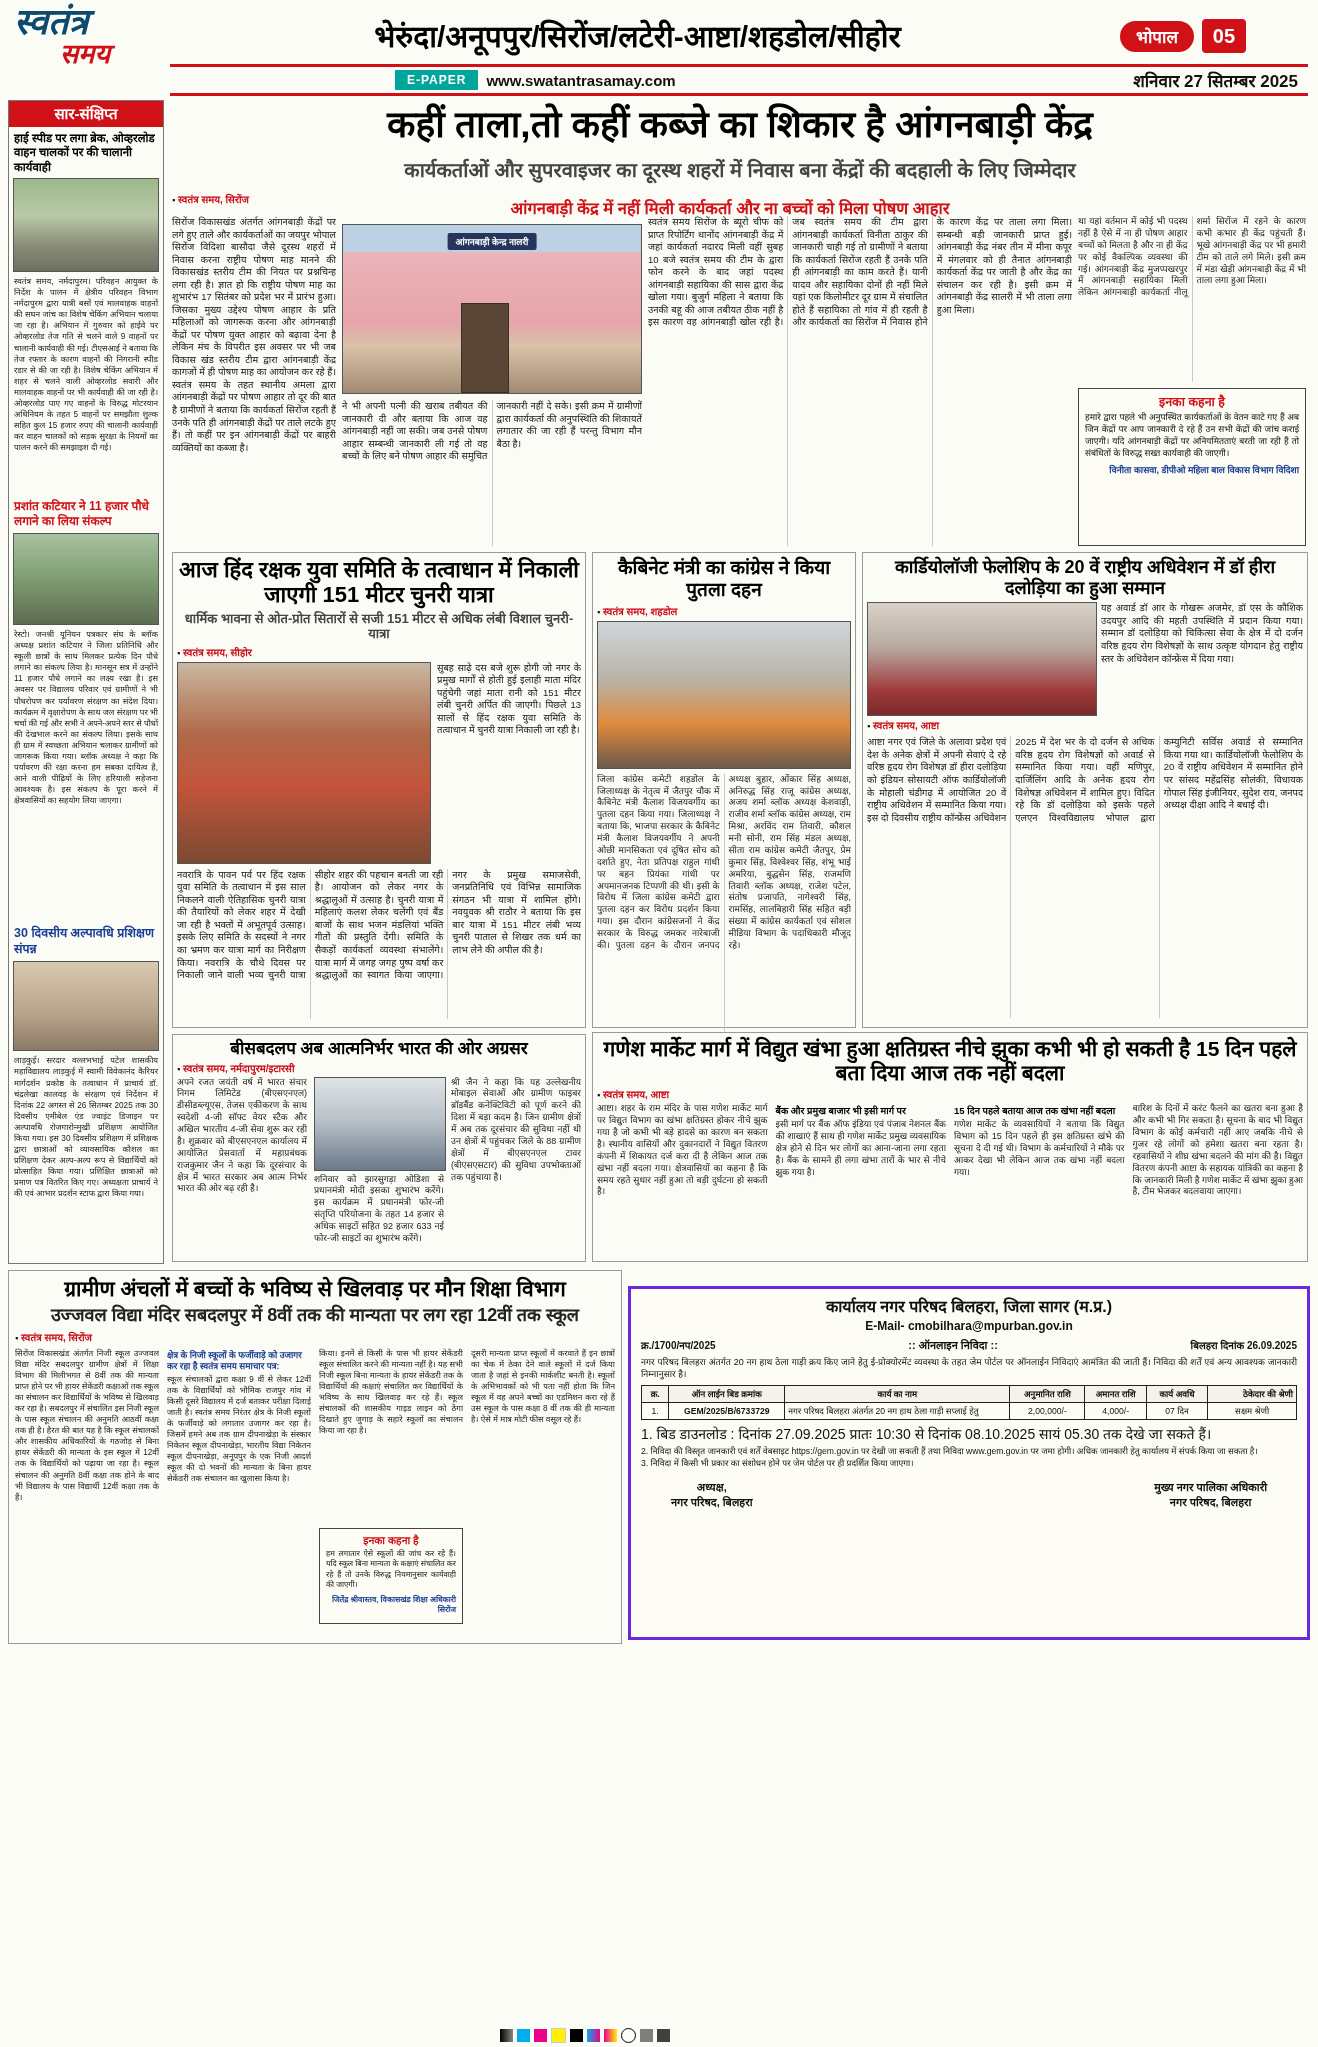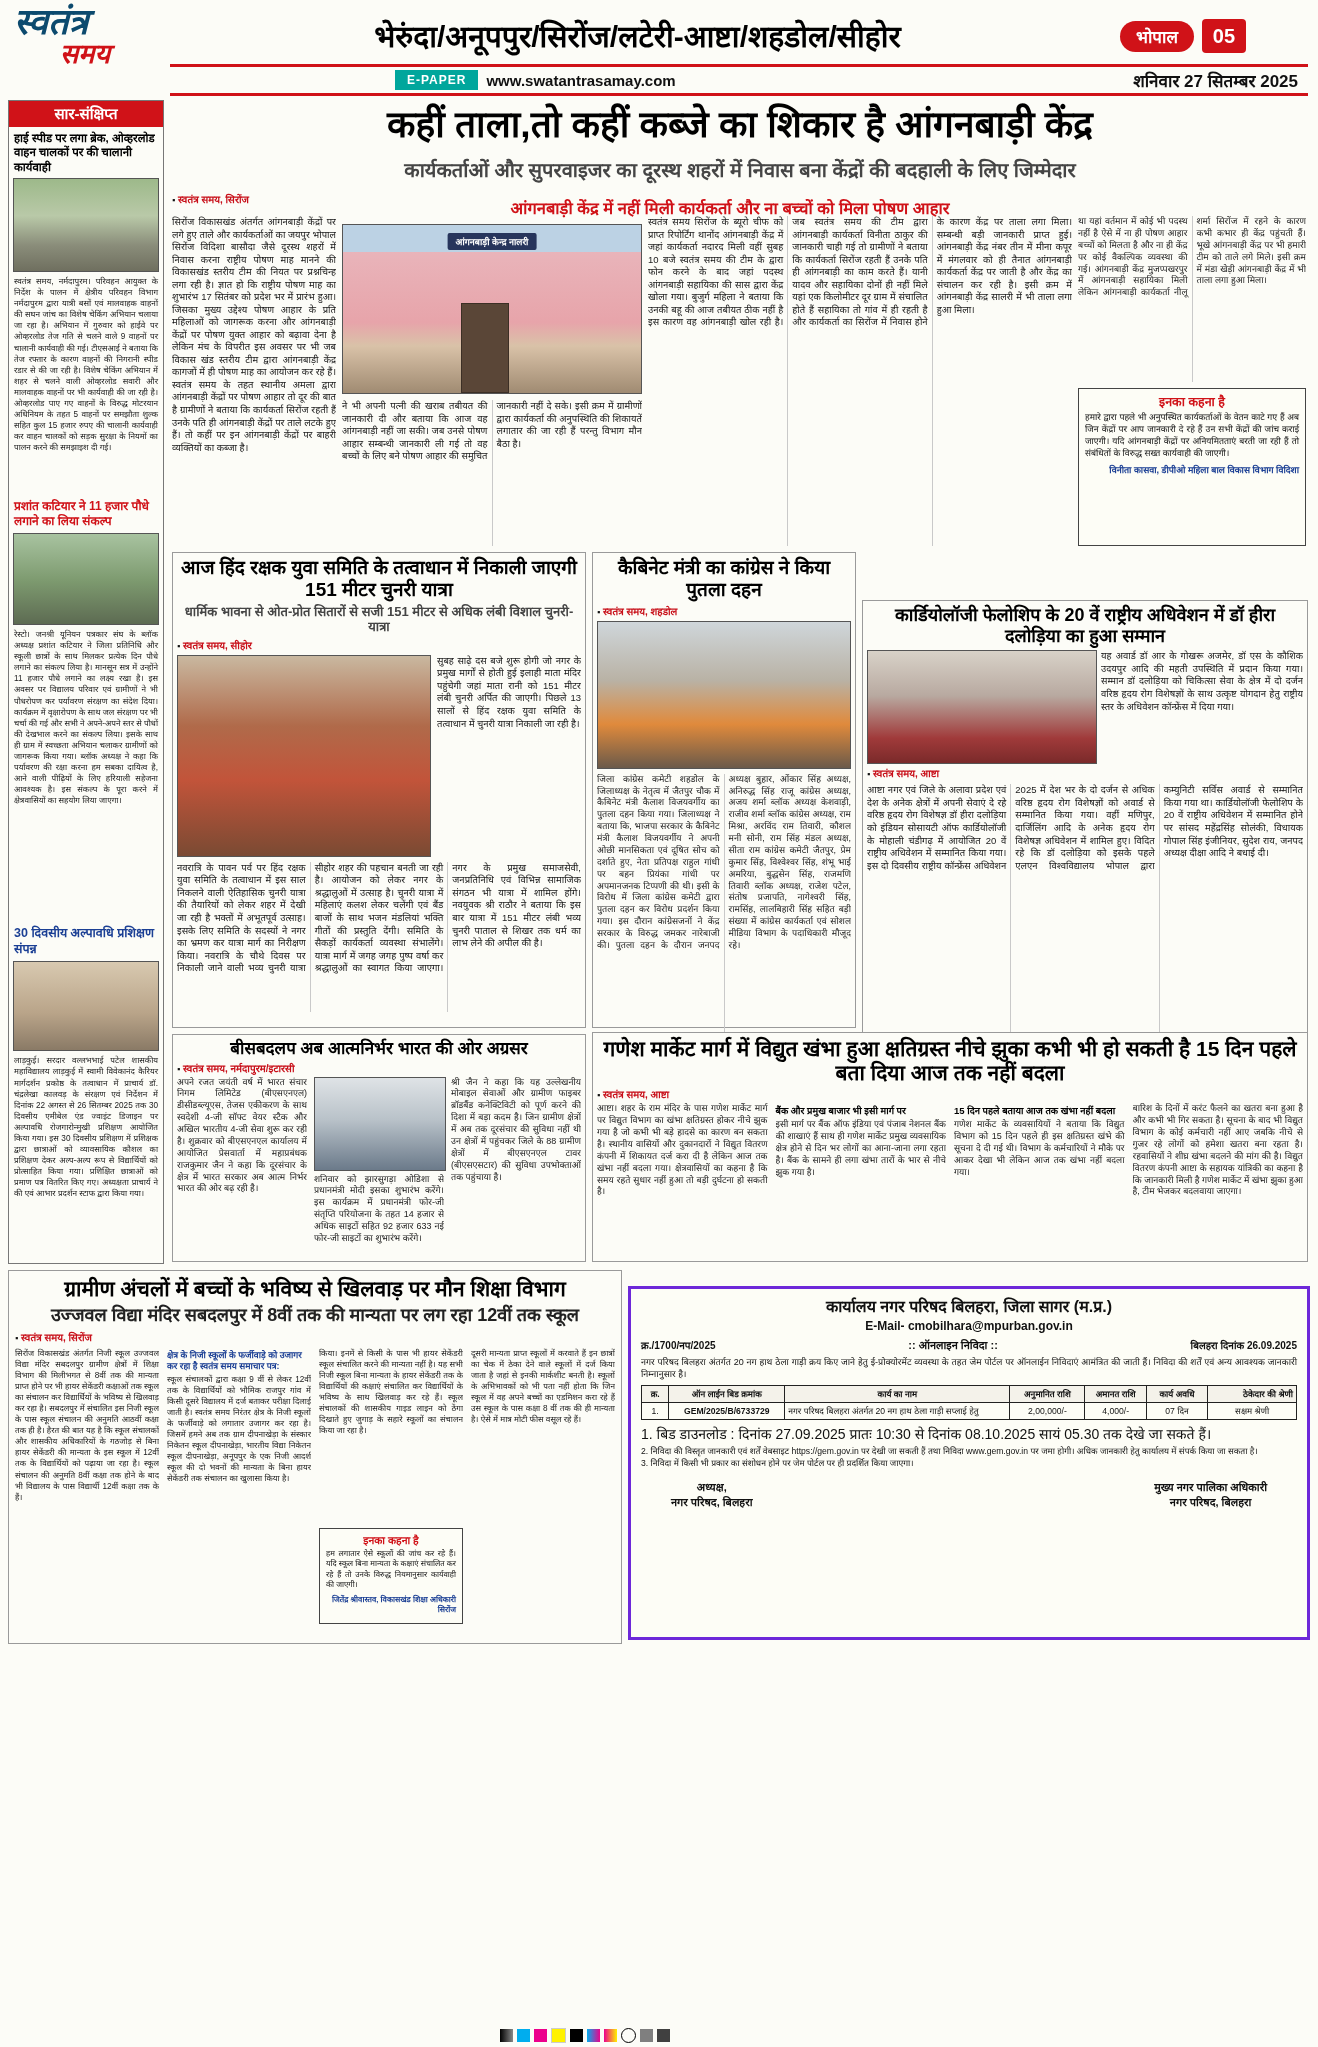--- a/index.html
+++ b/index.html
@@ -83,38 +83,38 @@
 
   <div class="abs bt cols2" style="left:1078px;top:216px;width:228px;height:166px;font-size:9px;">था यहां वर्तमान में कोई भी पदस्थ नहीं है ऐसे में ना ही पोषण आहार बच्चों को मिलता है और ना ही केंद्र पर कोई वैकल्पिक व्यवस्था की गई। आंगनबाड़ी केंद्र मुजप्पखरपुर में आंगनबाड़ी सहायिका मिली लेकिन आंगनबाड़ी कार्यकर्ता नीलू शर्मा सिरोंज में रहने के कारण कभी कभार ही केंद्र पहुंचती हैं। भूखे आंगनबाड़ी केंद्र पर भी हमारी टीम को ताले लगे मिले। इसी क्रम में मंडा खेड़ी आंगनबाड़ी केंद्र में भी ताला लगा हुआ मिला।</div>
 
   <div class="abs inka" style="left:1078px;top:388px;width:228px;height:158px;">
     <div class="t">इनका कहना है</div>
     <div class="q">हमारे द्वारा पहले भी अनुपस्थित कार्यकर्ताओं के वेतन काटे गए हैं अब जिन केंद्रों पर आप जानकारी दे रहे हैं उन सभी केंद्रों की जांच कराई जाएगी। यदि आंगनबाड़ी केंद्रों पर अनियमितताएं बरती जा रही हैं तो संबंधितों के विरुद्ध सख्त कार्यवाही की जाएगी।</div>
     <div class="a">विनीता कासवा, डीपीओ महिला बाल विकास विभाग विदिशा</div>
   </div>
 
   <div class="abs a-box" style="left:172px;top:552px;width:414px;height:476px;">
-    <div class="a-title" style="font-size:19px;">आज हिंद रक्षक युवा समिति के तत्वाधान में निकाली जाएगी 151 मीटर चुनरी यात्रा</div>
+    <div class="a-title" style="font-size:22px;">आज हिंद रक्षक युवा समिति के तत्वाधान में निकाली जाएगी 151 मीटर चुनरी यात्रा</div>
     <div class="deck" style="font-size:13px;margin-top:3px;">धार्मिक भावना से ओत-प्रोत सितारों से सजी 151 मीटर से अधिक लंबी विशाल चुनरी-यात्रा</div>
     <div class="byline" style="margin:3px 0;"><span class="sq">▪</span> <span>स्वतंत्र समय, सीहोर</span></div>
     <div style="display:flex;gap:6px;">
       <div class="photo" style="width:252px;height:200px;background:linear-gradient(180deg,#c9b8a0 0%,#b06a4a 35%,#c2543a 62%,#7a4a33 100%);"></div>
       <div class="bt" style="flex:1;height:200px;">सुबह साढ़े दस बजे शुरू होगी जो नगर के प्रमुख मार्गों से होती हुई इलाही माता मंदिर पहुंचेगी जहां माता रानी को 151 मीटर लंबी चुनरी अर्पित की जाएगी। पिछले 13 सालों से हिंद रक्षक युवा समिति के तत्वाधान में चुनरी यात्रा निकाली जा रही है।</div>
     </div>
     <div class="bt cols3" style="margin-top:5px;height:150px;">नवरात्रि के पावन पर्व पर हिंद रक्षक युवा समिति के तत्वाधान में इस साल निकलने वाली ऐतिहासिक चुनरी यात्रा की तैयारियों को लेकर शहर में देखी जा रही है भक्तों में अभूतपूर्व उत्साह। इसके लिए समिति के सदस्यों ने नगर का भ्रमण कर यात्रा मार्ग का निरीक्षण किया। नवरात्रि के चौथे दिवस पर निकाली जाने वाली भव्य चुनरी यात्रा सीहोर शहर की पहचान बनती जा रही है। आयोजन को लेकर नगर के श्रद्धालुओं में उत्साह है। चुनरी यात्रा में महिलाएं कलश लेकर चलेंगी एवं बैंड बाजों के साथ भजन मंडलियां भक्ति गीतों की प्रस्तुति देंगी। समिति के सैकड़ों कार्यकर्ता व्यवस्था संभालेंगे। यात्रा मार्ग में जगह जगह पुष्प वर्षा कर श्रद्धालुओं का स्वागत किया जाएगा। नगर के प्रमुख समाजसेवी, जनप्रतिनिधि एवं विभिन्न सामाजिक संगठन भी यात्रा में शामिल होंगे। नवयुवक श्री राठौर ने बताया कि इस बार यात्रा में 151 मीटर लंबी भव्य चुनरी पाताल से शिखर तक धर्म का लाभ लेने की अपील की है।</div>
   </div>
 
   <div class="abs a-box" style="left:592px;top:552px;width:264px;height:476px;">
     <div class="a-title" style="font-size:19px;">कैबिनेट मंत्री का कांग्रेस ने किया पुतला दहन</div>
     <div class="byline" style="margin:3px 0;"><span class="sq">▪</span> <span>स्वतंत्र समय, शहडोल</span></div>
     <div class="photo" style="height:146px;background:linear-gradient(180deg,#cfd6da 0%,#b9b2a5 40%,#e08a3c 70%,#6b5a4a 100%);"></div>
     <div class="bt cols2" style="margin-top:5px;height:260px;font-size:9px;">जिला कांग्रेस कमेटी शहडोल के जिलाध्यक्ष के नेतृत्व में जैतपुर चौक में कैबिनेट मंत्री कैलाश विजयवर्गीय का पुतला दहन किया गया। जिलाध्यक्ष ने बताया कि, भाजपा सरकार के कैबिनेट मंत्री कैलाश विजयवर्गीय ने अपनी ओछी मानसिकता एवं दूषित सोच को दर्शाते हुए, नेता प्रतिपक्ष राहुल गांधी पर बहन प्रियंका गांधी पर अपमानजनक टिप्पणी की थी। इसी के विरोध में जिला कांग्रेस कमेटी द्वारा पुतला दहन कर विरोध प्रदर्शन किया गया। इस दौरान कांग्रेसजनों ने केंद्र सरकार के विरुद्ध जमकर नारेबाजी की। पुतला दहन के दौरान जनपद अध्यक्ष बुहार, ओंकार सिंह अध्यक्ष, अनिरुद्ध सिंह राजू कांग्रेस अध्यक्ष, अजय शर्मा ब्लॉक अध्यक्ष केशवाड़ी, राजीव शर्मा ब्लॉक कांग्रेस अध्यक्ष, राम मिश्रा, अरविंद राम तिवारी, कौशल मनी सोनी, राम सिंह मंडल अध्यक्ष, सीता राम कांग्रेस कमेटी जैतपुर, प्रेम कुमार सिंह, विश्वेश्वर सिंह, शंभू भाई अमरिया, बुद्धसेन सिंह, राजमणि तिवारी ब्लॉक अध्यक्ष, राजेश पटेल, संतोष प्रजापति, नागेश्वरी सिंह, रामसिंह, लालबिहारी सिंह सहित बड़ी संख्या में कांग्रेस कार्यकर्ता एवं सोशल मीडिया विभाग के पदाधिकारी मौजूद रहे।</div>
   </div>
 
-  <div class="abs a-box" style="left:862px;top:552px;width:446px;height:476px;margin-top:48px;">
+  <div class="abs a-box" style="left:862px;top:552px;width:446px;height:476px;">
     <div class="a-title" style="font-size:18px;">कार्डियोलॉजी फेलोशिप के 20 वें राष्ट्रीय अधिवेशन में डॉ हीरा दलोड़िया का हुआ सम्मान</div>
     <div style="display:flex;gap:6px;margin-top:4px;">
       <div style="width:228px;">
         <div class="photo" style="width:228px;height:112px;background:linear-gradient(180deg,#d8d2c8 0%,#b8a9a0 40%,#a03a3a 78%,#7a2a2a 100%);"></div>
         <div class="byline" style="margin-top:2px;"><span class="sq">▪</span> <span>स्वतंत्र समय, आष्टा</span></div>
       </div>
       <div class="bt" style="flex:1;height:130px;">यह अवार्ड डॉ आर के गोखरू अजमेर, डॉ एस के कौशिक उदयपुर आदि की महती उपस्थिति में प्रदान किया गया। सम्मान डॉ दलोड़िया को चिकित्सा सेवा के क्षेत्र में दो दर्जन वरिष्ठ हृदय रोग विशेषज्ञों के साथ उत्कृष्ट योगदान हेतु राष्ट्रीय स्तर के अधिवेशन कॉन्फ्रेंस में दिया गया।</div>
     </div>
     <div class="bt cols3" style="margin-top:4px;height:282px;">आष्टा नगर एवं जिले के अलावा प्रदेश एवं देश के अनेक क्षेत्रों में अपनी सेवाएं दे रहे वरिष्ठ हृदय रोग विशेषज्ञ डॉ हीरा दलोड़िया को इंडियन सोसायटी ऑफ कार्डियोलॉजी के मोहाली चंडीगढ़ में आयोजित 20 वें राष्ट्रीय अधिवेशन में सम्मानित किया गया। इस दो दिवसीय राष्ट्रीय कॉन्फ्रेंस अधिवेशन 2025 में देश भर के दो दर्जन से अधिक वरिष्ठ हृदय रोग विशेषज्ञों को अवार्ड से सम्मानित किया गया। वहीं मणिपुर, दार्जिलिंग आदि के अनेक हृदय रोग विशेषज्ञ अधिवेशन में शामिल हुए। विदित रहे कि डॉ दलोड़िया को इसके पहले एलएन विश्वविद्यालय भोपाल द्वारा कम्युनिटी सर्विस अवार्ड से सम्मानित किया गया था। कार्डियोलॉजी फेलोशिप के 20 वें राष्ट्रीय अधिवेशन में सम्मानित होने पर सांसद महेंद्रसिंह सोलंकी, विधायक गोपाल सिंह इंजीनियर, सुदेश राय, जनपद अध्यक्ष दीक्षा आदि ने बधाई दी।</div>
   </div>

